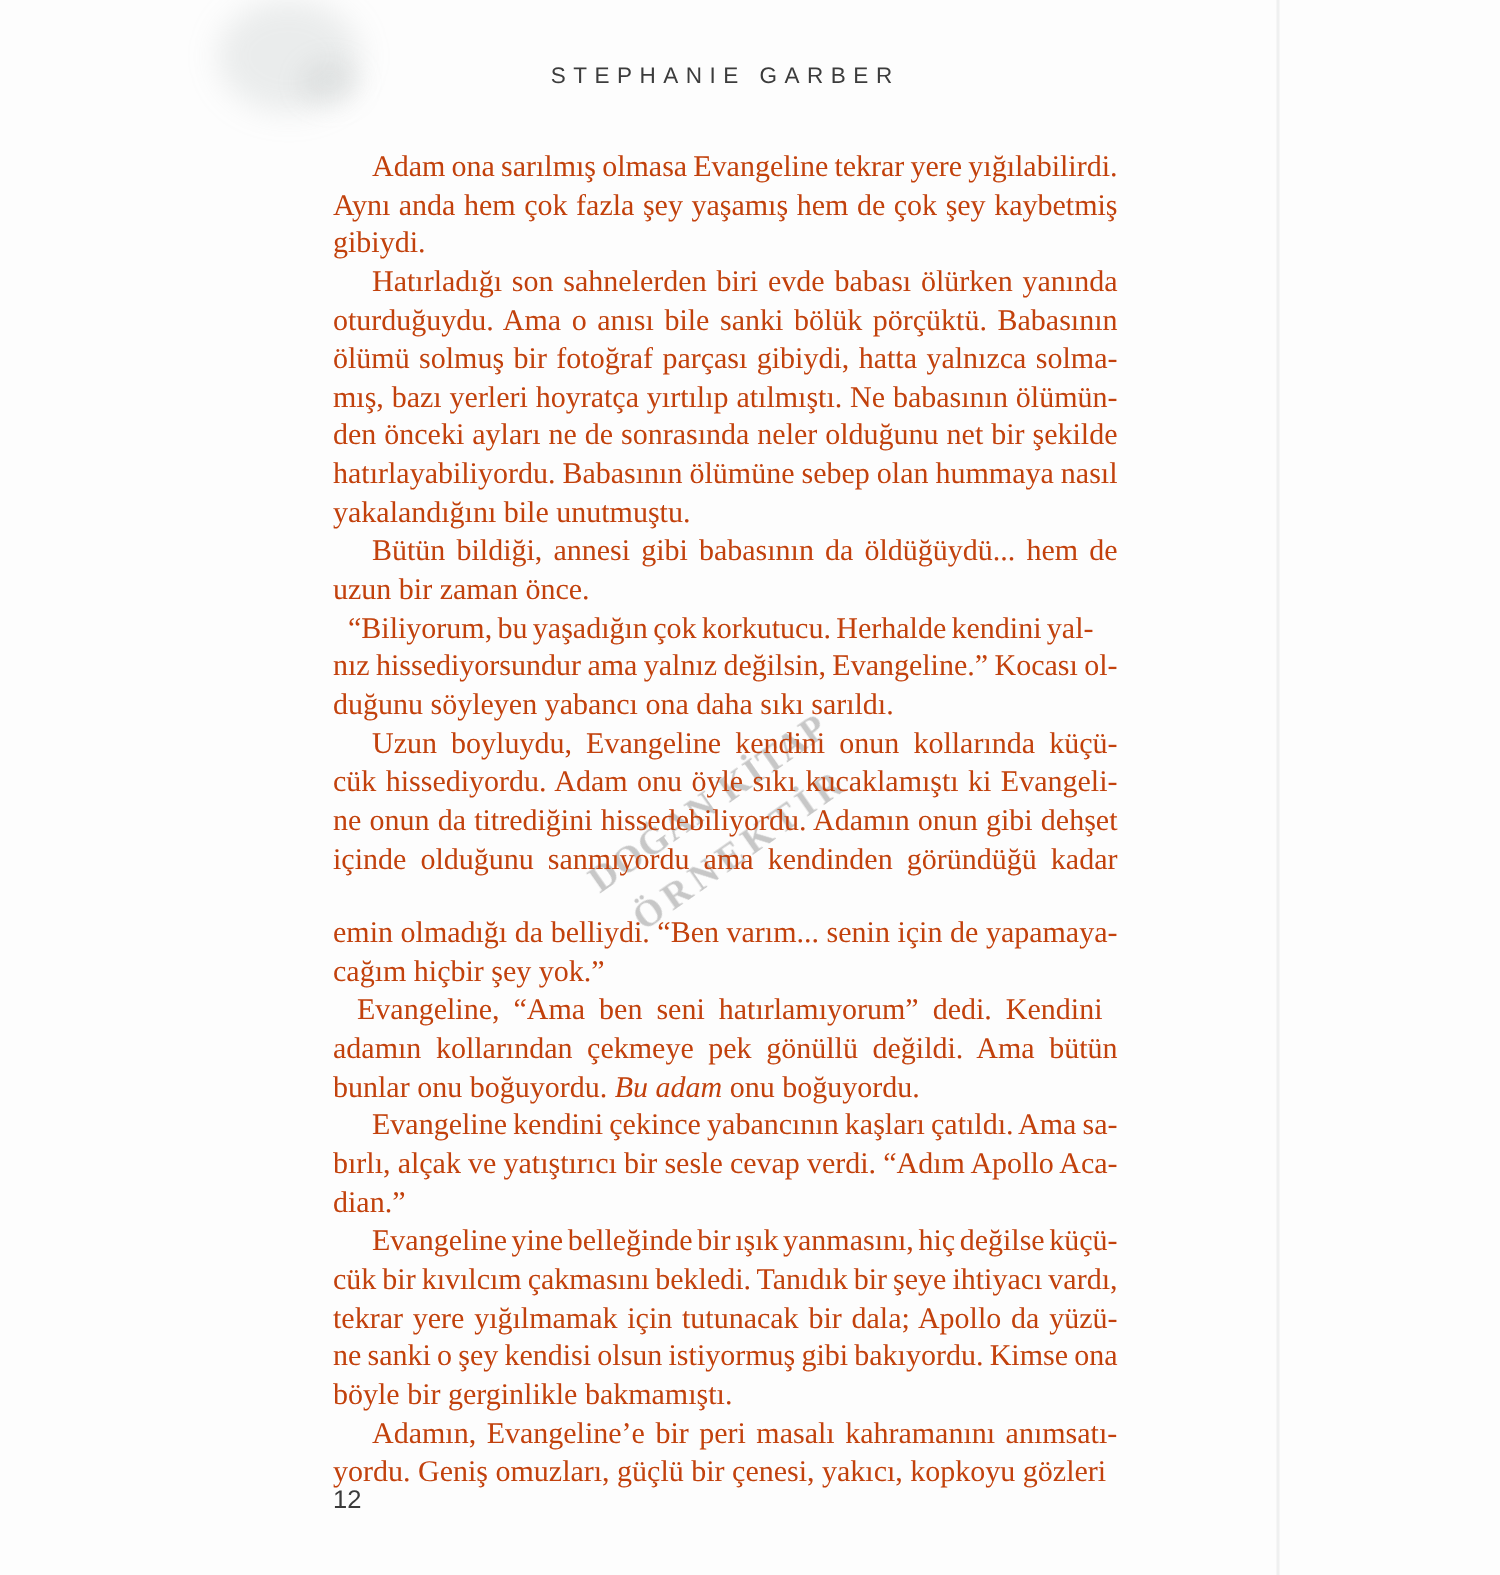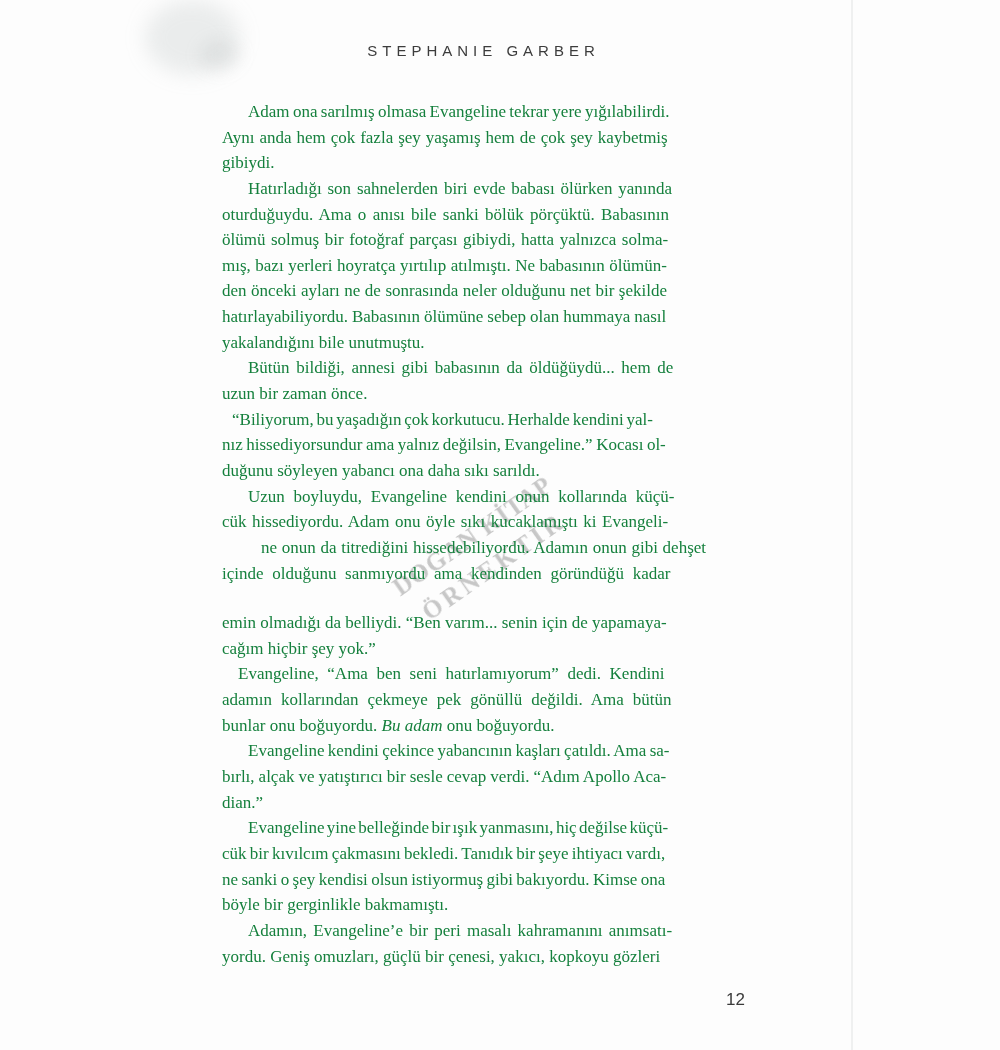--- a/index.html
+++ b/index.html
@@ -55,39 +55,39 @@
     font-size: 25px;
     letter-spacing: 4px;
     line-height: 37px;
   }
   
   .text-block {
     position: absolute;
     left: 222px;
     top: 99px;
     width: 523px;
-    font-size: 17px;
+    font-size: 20px;
     line-height: 25.65px;
-    color: #15803d;
+    color: #c2410c;
     z-index: 1;
   }
   .text-block .line {
     white-space: nowrap;
     height: 25.65px;
   }
   .text-block .line em {
     font-style: italic;
   }
   
   .page-number {
     position: absolute;
     left: 222px;
     top: 990px;
     width: 523px;
-    text-align: right;
+    text-align: left;
     font-family: "Liberation Sans", sans-serif;
     font-size: 17px;
     color: #3a3a3a;
     z-index: 1;
   }
   
   .edge-line {
     position: absolute;
     left: 851px;
     top: 0;
@@ -158,20 +158,21 @@
       <div class="line" style="word-spacing: 0.0399306px; margin-top: 24px;"><span class="lc">emin olmadığı da belliydi. “Ben varım... senin için de yapamaya-</span></div>
       <div class="line last"><span class="lc">cağım hiçbir şey yok.”</span></div>
       <div class="line" style="word-spacing: 4.33854px;"><span class="lc" style="margin-left: 16px;">Evangeline, “Ama ben seni hatırlamıyorum” dedi. Kendini</span></div>
       <div class="line" style="word-spacing: 4.72991px;"><span class="lc">adamın kollarından çekmeye pek gönüllü değildi. Ama bütün</span></div>
       <div class="line last"><span class="lc">bunlar onu boğuyordu. <em>Bu adam</em> onu boğuyordu.</span></div>
       <div class="line" style="word-spacing: -0.879464px;"><span class="lc" style="margin-left: 26px; text-align: right;">Evangeline kendini çekince yabancının kaşları çatıldı. Ama sa-</span></div>
       <div class="line" style="word-spacing: -0.239063px;"><span class="lc">bırlı, alçak ve yatıştırıcı bir sesle cevap verdi. “Adım Apollo Aca-</span></div>
       <div class="line last"><span class="lc">dian.”</span></div>
       <div class="line" style="word-spacing: -1.95508px;"><span class="lc" style="margin-left: 26px;">Evangeline yine belleğinde bir ışık yanmasını, hiç değilse küçü-</span></div>
       <div class="line" style="word-spacing: -0.998264px;"><span class="lc">cük bir kıvılcım çakmasını bekledi. Tanıdık bir şeye ihtiyacı vardı,</span></div>
+      <div class="line" style="word-spacing: 1.52431px;"><span class="lc">tekrar yere yığılmamak için tutunacak bir dala; Apollo da yüzü-</span></div>
       <div class="line" style="word-spacing: -0.8625px;"><span class="lc">ne sanki o şey kendisi olsun istiyormuş gibi bakıyordu. Kimse ona</span></div>
       <div class="line last"><span class="lc">böyle bir gerginlikle bakmamıştı.</span></div>
       <div class="line" style="word-spacing: 1.99479px;"><span class="lc" style="margin-left: 26px;">Adamın, Evangeline’e bir peri masalı kahramanını anımsatı-</span></div>
       <div class="line last"><span class="lc">yordu. Geniş omuzları, güçlü bir çenesi, yakıcı, kopkoyu gözleri</span></div>
     </div>
 
   <div class="page-number">12</div>
 
 </div>
 

